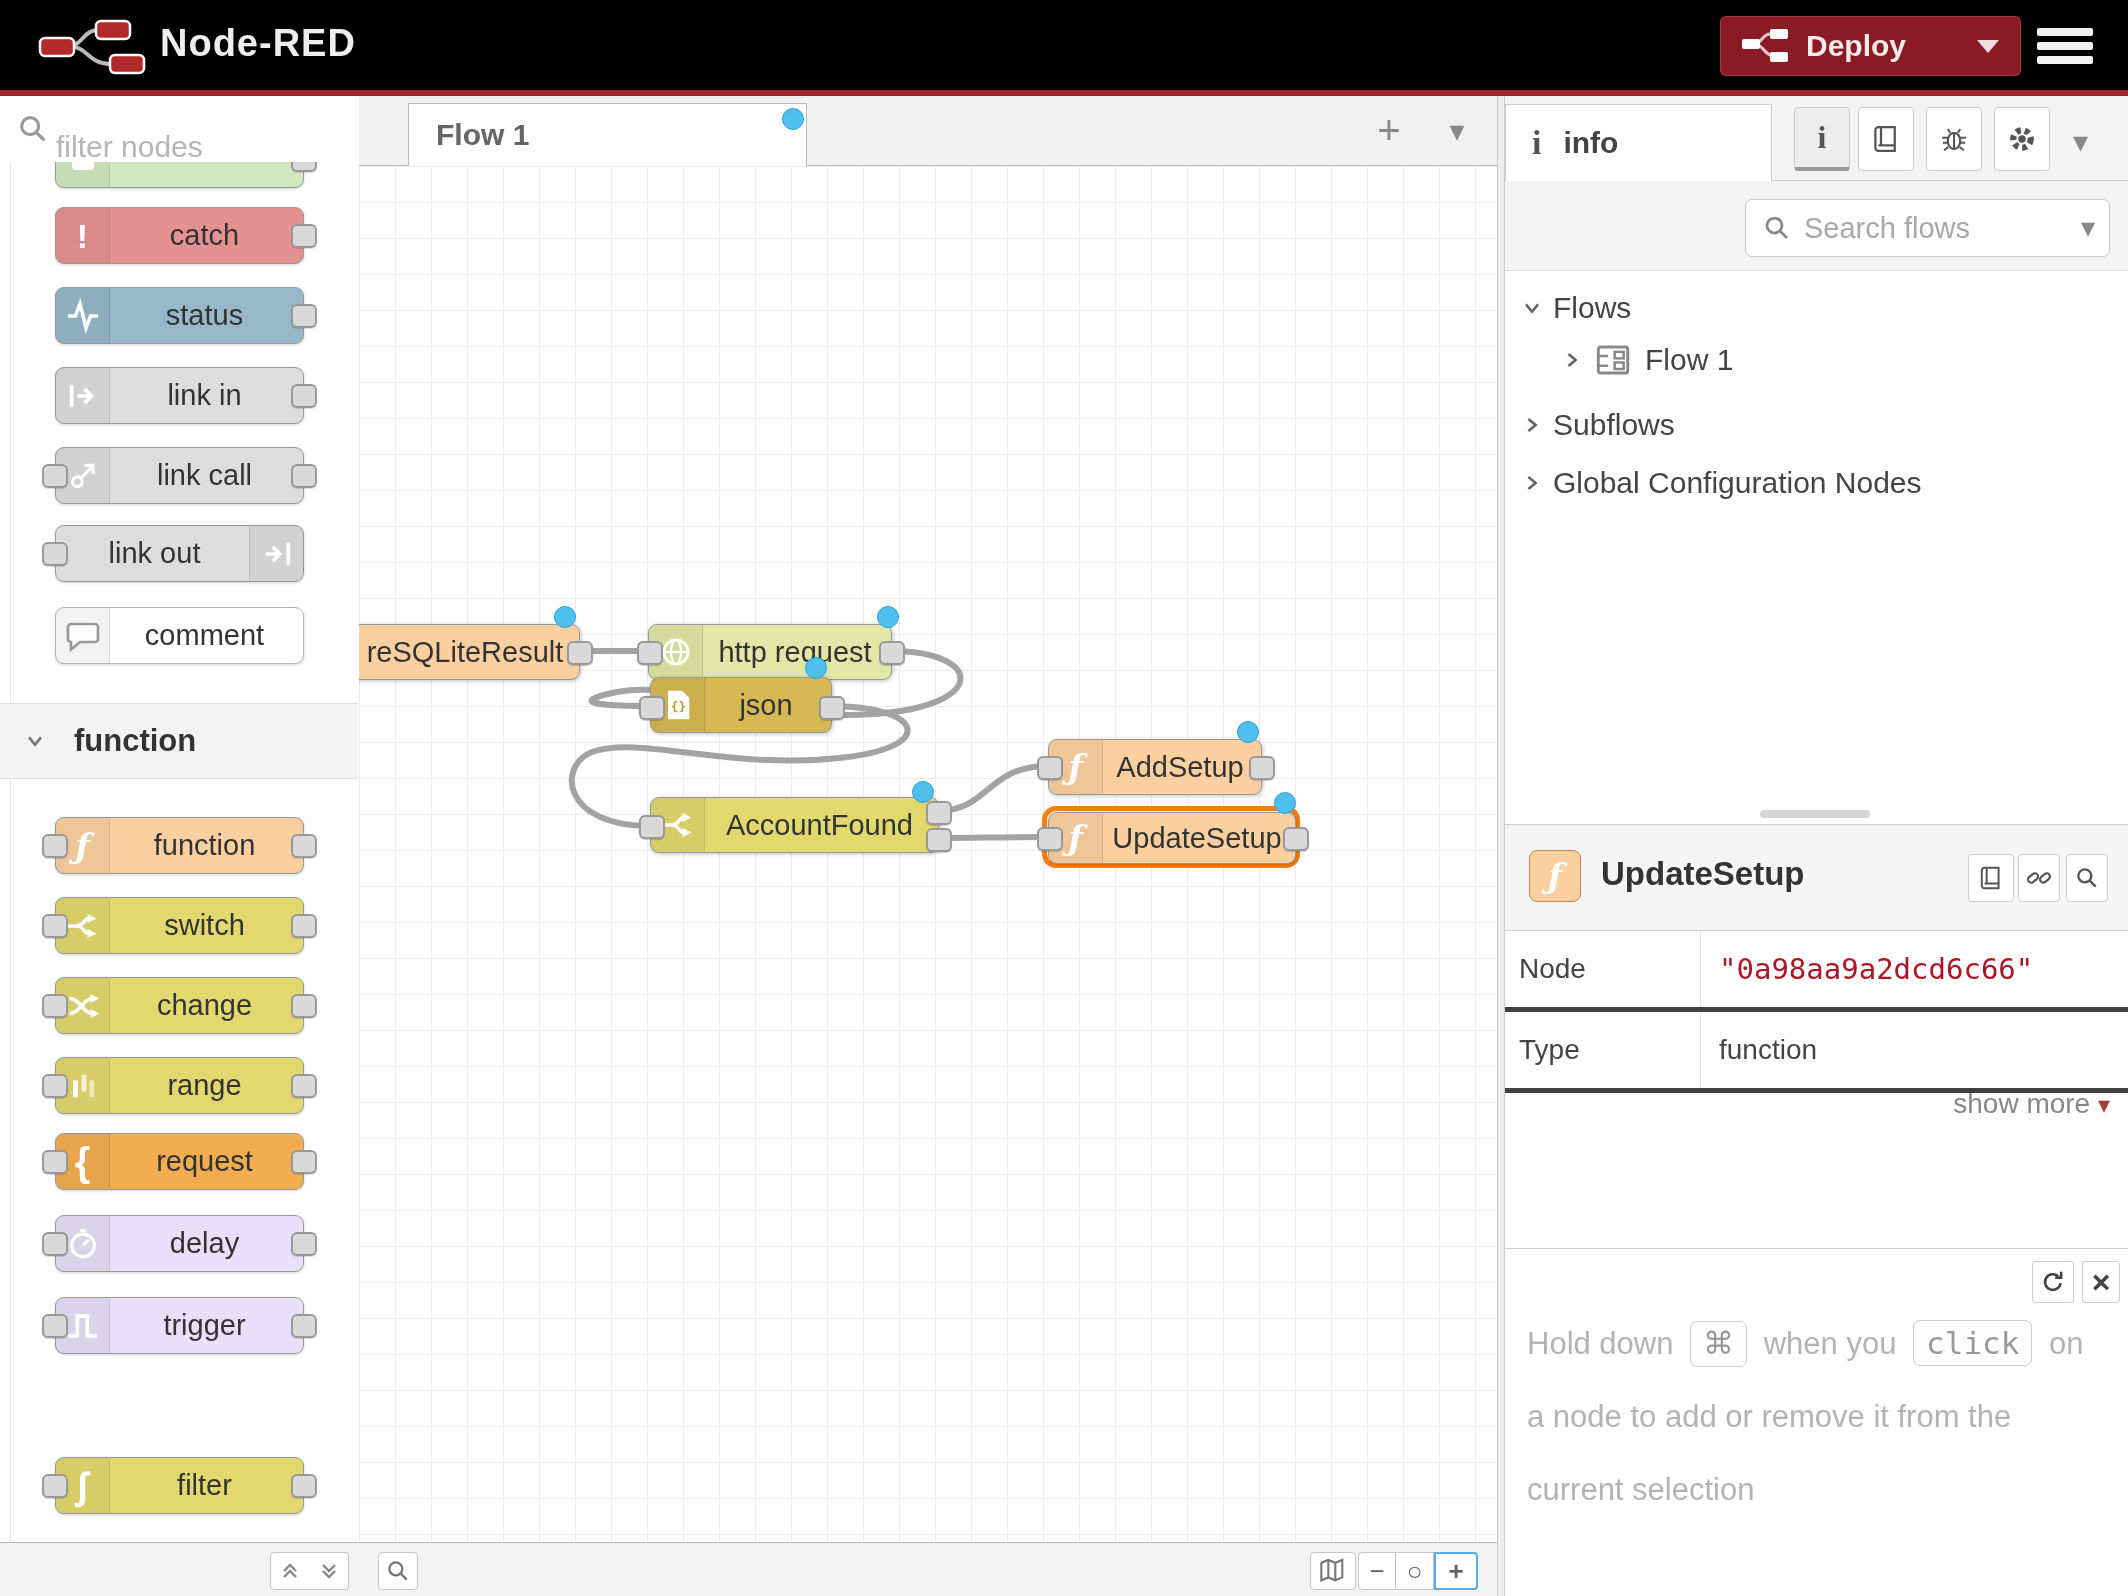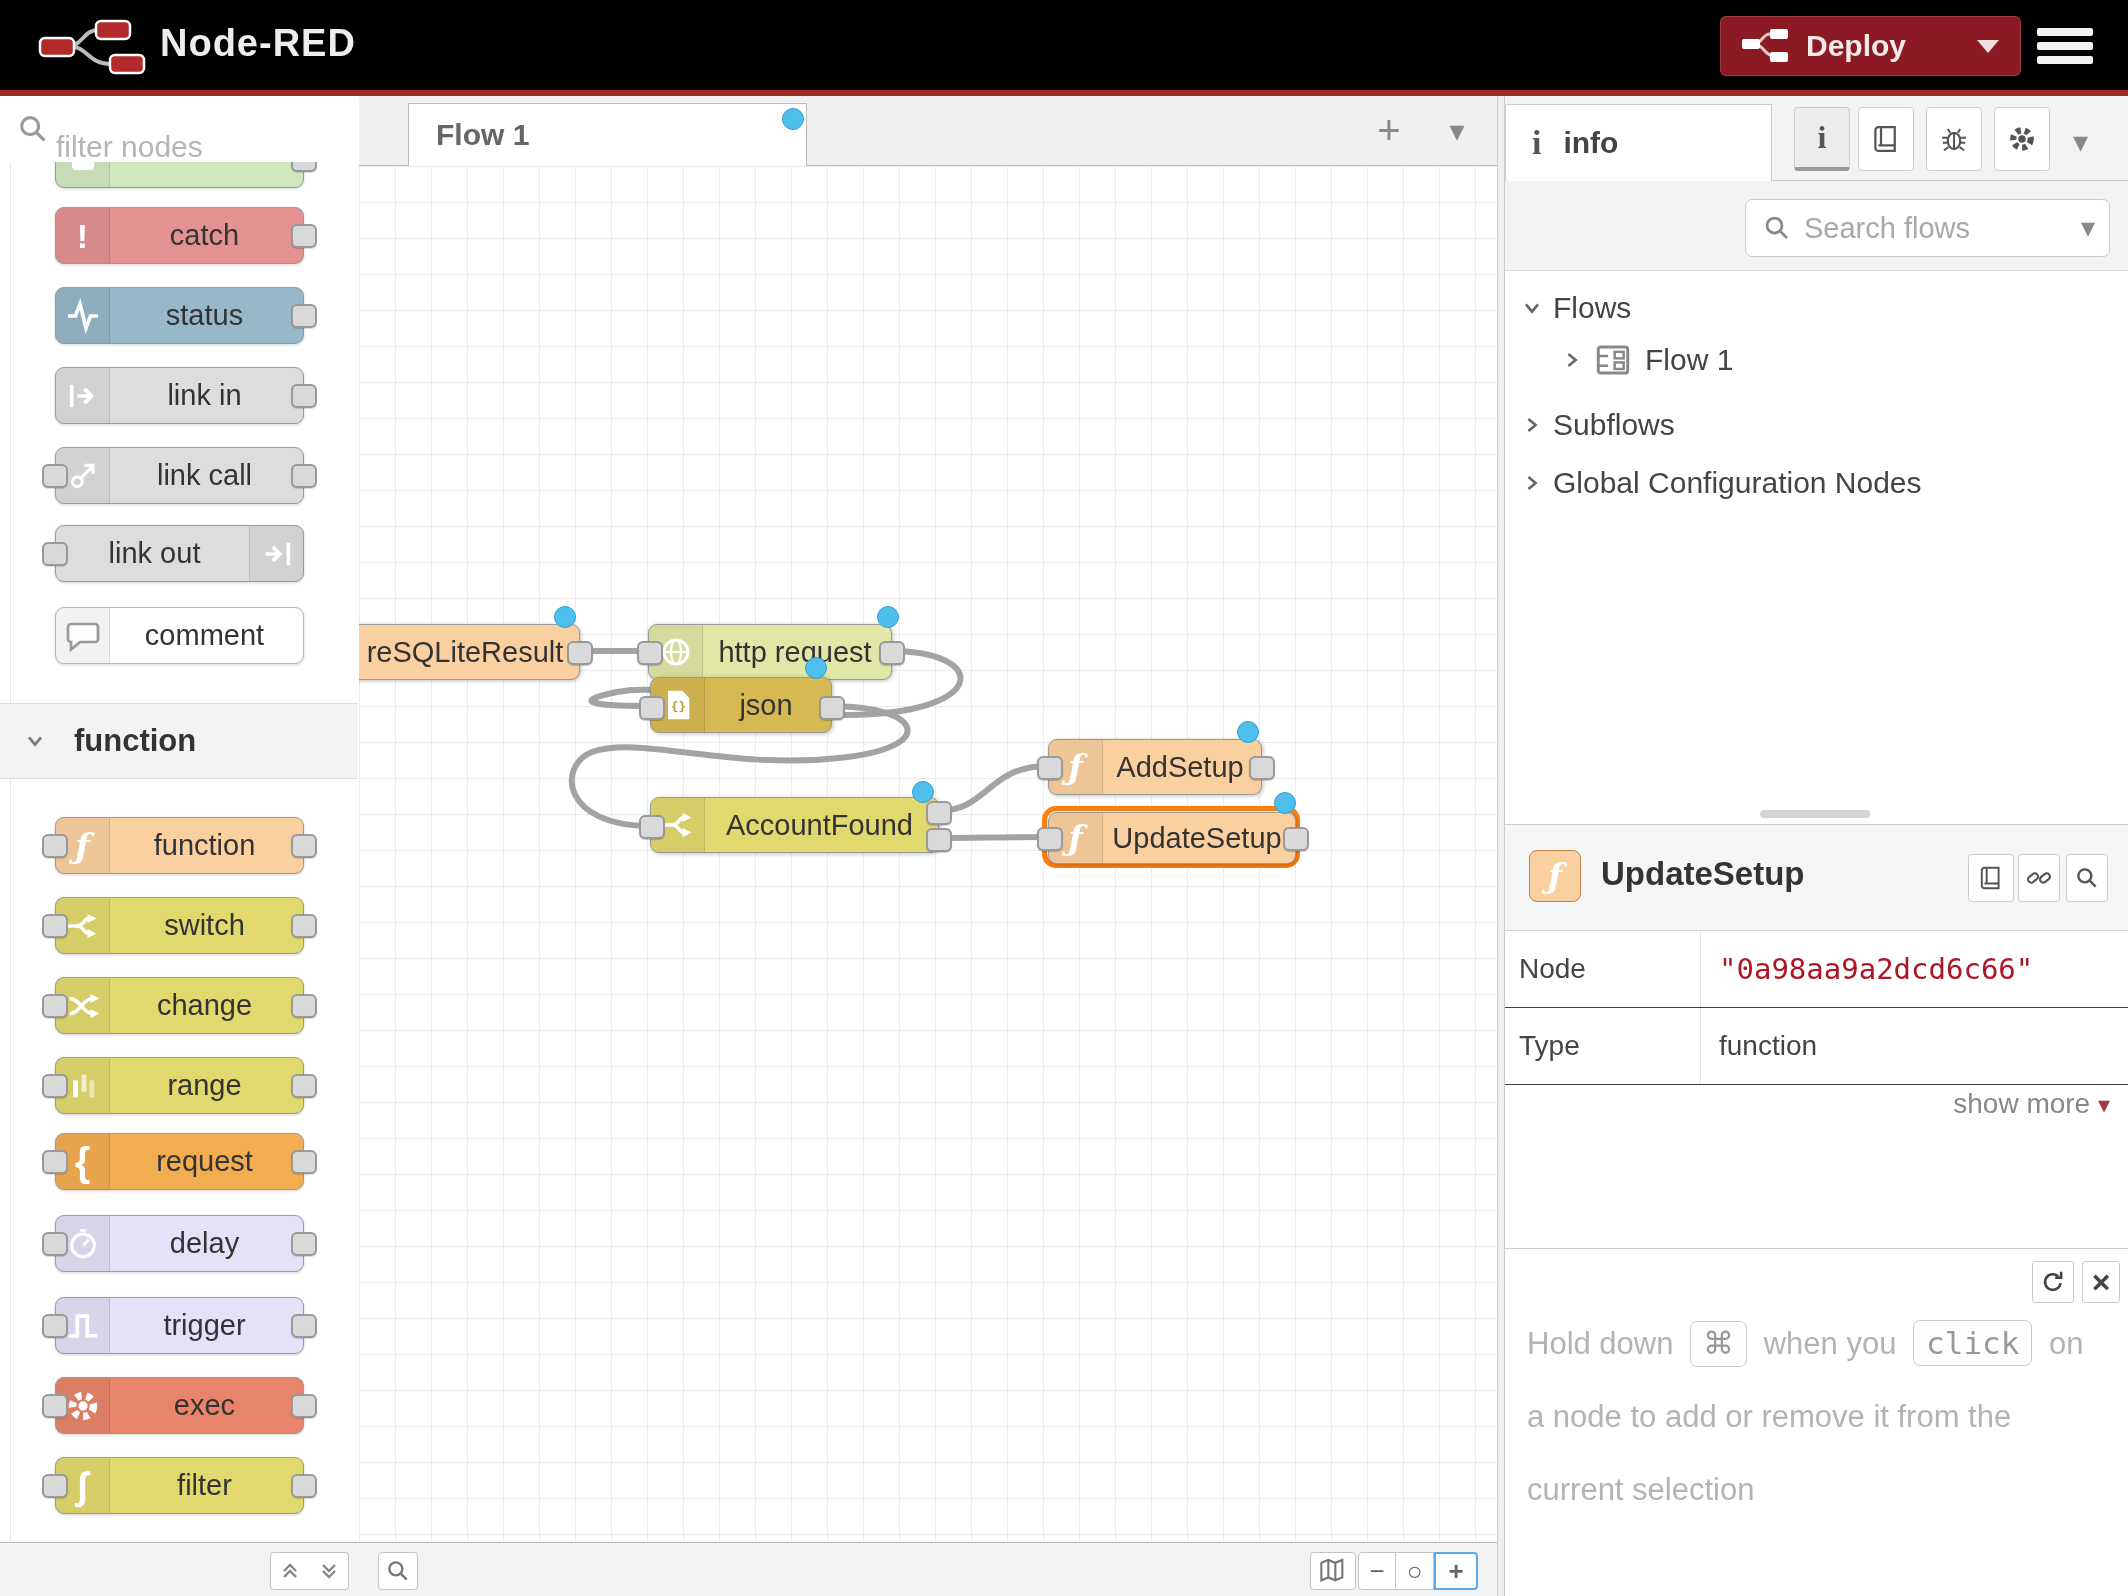--- a/index.html
+++ b/index.html
@@ -96,21 +96,21 @@
   .chev{display:inline-flex;width:26px;justify-content:center;margin-right:8px;color:#666;}
   #grip{position:absolute;left:255px;top:714px;width:110px;height:8px;background:#d5d5d5;border-radius:4px;cursor:row-resize;}
   #detail-head{position:absolute;left:0;top:728px;width:623px;height:107px;background:#f5f5f5;border-top:1px solid #ccc;border-bottom:1px solid #d5d5d5;box-sizing:border-box;}
   #detail-icon{position:absolute;left:24px;top:25px;width:52px;height:52px;border-radius:8px;border:1px solid #c08448;
       display:flex;align-items:center;justify-content:center;box-sizing:border-box;}
   #detail-icon span{font-family:"DejaVu Serif",serif;font-style:italic;font-weight:bold;color:#fff;font-size:34px;}
   #detail-title{position:absolute;left:96px;top:30px;font-size:33px;font-weight:bold;color:#333;}
   .dhbtn{position:absolute;top:29px;width:46px;height:48px;background:#fff;border:1px solid #ccc;border-radius:4px;
       display:flex;align-items:center;justify-content:center;cursor:pointer;box-sizing:border-box;}
   #detail-table{position:absolute;left:0;top:835px;width:623px;}
-  .trow{position:relative;width:623px;height:76px;border-bottom:1px solid #404040;}
+  .trow{position:relative;width:623px;height:76px;border-bottom:5px solid #404040;}
   .tlab{position:absolute;left:14px;top:0;width:181px;height:100%;display:flex;align-items:center;color:#444;}
   .tdiv{position:absolute;left:195px;top:0;width:1px;height:100%;background:#e5e5e5;}
   .tval{position:absolute;left:214px;top:0;right:8px;height:100%;display:flex;align-items:center;color:#444;}
   .tval.red{font-family:"DejaVu Sans Mono",monospace;font-size:29px;}
   #show-more{position:absolute;right:18px;top:992px;font-size:28px;color:#888;cursor:pointer;}
   #show-more .car{color:#a33c3c;font-size:24px;}
   #tips{position:absolute;left:0;top:1152px;width:623px;height:348px;background:#fff;border-top:1px solid #ccc;box-sizing:border-box;}
   .tipbtn{position:absolute;top:12px;width:42px;height:42px;background:#fff;border:1px solid #ccc;border-radius:3px;
       display:flex;align-items:center;justify-content:center;cursor:pointer;box-sizing:border-box;color:#444;}
   #tip-text{position:absolute;left:22px;top:58px;width:580px;text-align:left;font-size:31px;color:#b3b3b3;line-height:73px;}
@@ -304,31 +304,20 @@
         <span class="icon">
           <svg width="34" height="34" viewBox="0 0 24 24">
               <polyline points="2,19 8,19 8,5 15,5 15,19 22,19" stroke="#fff" stroke-width="2.6" fill="none"></polyline>
             </svg>
         </span>
         <span class="lbl">trigger</span>
         <span class="port pl"></span>
         <span class="port pr"></span>
       </div>
 
-      <div class="pnode" style="top: 1215px; background-color: rgb(232, 132, 107);">
-        <span class="icon">
-          <svg width="36" height="36" viewBox="0 0 24 24">
-              <circle cx="12" cy="12" r="7" fill="none" stroke="#fff" stroke-width="5" stroke-dasharray="3.8 3.2"></circle>
-              <circle cx="12" cy="12" r="3.1" fill="#fff"></circle>
-            </svg>
-        </span>
-        <span class="lbl">exec</span>
-        <span class="port pl"></span>
-        <span class="port pr"></span>
-      </div>
 
       <div class="pnode" style="top: 1295px; background-color: rgb(226, 217, 110);">
         <span class="icon">
             <span class="glyph" style="font-size:38px;">∫</span>
           </span>
         <span class="lbl">filter</span>
         <span class="port pl"></span>
         <span class="port pr"></span>
       </div>
     </div>

